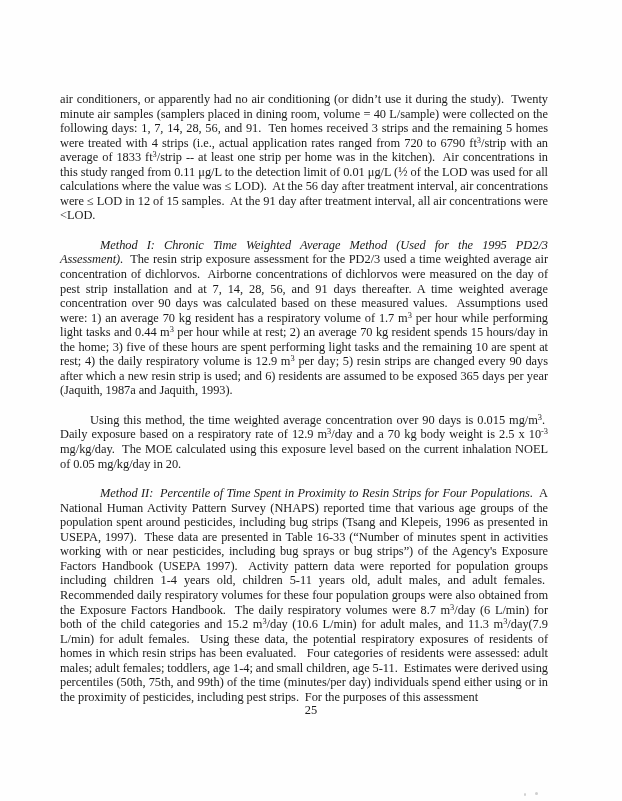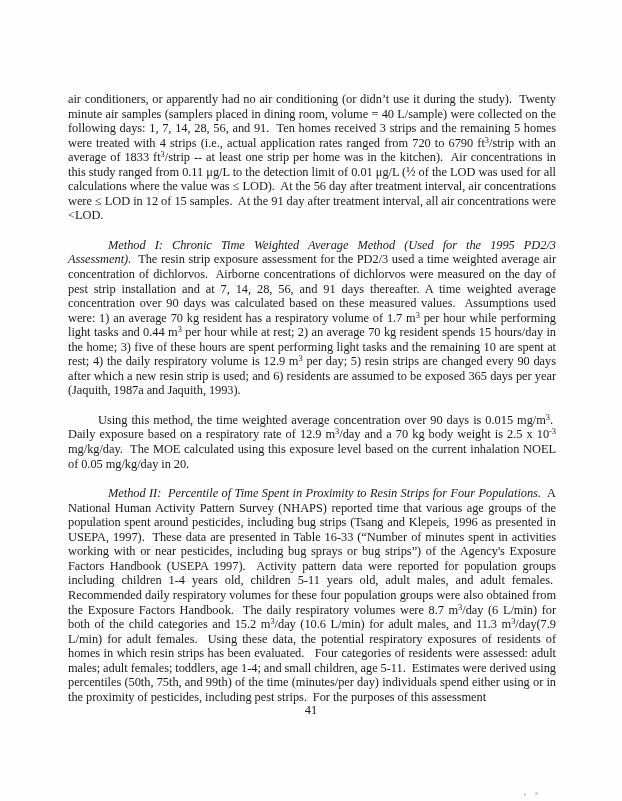--- a/index.html
+++ b/index.html
@@ -13,21 +13,21 @@
   }
   .page {
     position: relative;
     width: 622px;
     height: 801px;
     background: #fefefe;
     overflow: hidden;
   }
   .content {
     position: absolute;
-    left: 68px;
+    left: 60px;
     top: 92px;
     width: 488px;
   }
   p.para {
     margin: 0 0 15px 0;
     font-size: 12.4px;
     line-height: 14.55px;
     text-align: justify;
     color: #1a1a1a;
     letter-spacing: -0.04px;
@@ -84,19 +84,19 @@
     <p class="para">air conditioners, or apparently had no air conditioning (or didn’t use it during the study).&nbsp; Twenty minute air samples (samplers placed in dining room, volume = 40 L/sample) were collected on the following days: 1, 7, 14, 28, 56, and 91.&nbsp; Ten homes received 3 strips and the remaining 5 homes were treated with 4 strips (i.e., actual application rates ranged from 720 to 6790 ft<sup>3</sup>/strip with an average of 1833 ft<sup>3</sup>/strip -- at least one strip per home was in the kitchen).&nbsp; Air concentrations in this study ranged from 0.11 <span class="mu">μ</span>g/L to the detection limit of 0.01 <span class="mu">μ</span>g/L (½ of the LOD was used for all calculations where the value was ≤ LOD).&nbsp; At the 56 day after treatment interval, air concentrations were ≤ LOD in 12 of 15 samples.&nbsp; At the 91 day after treatment interval, all air concentrations were &lt;LOD.</p>
 
     <p class="para indent"><span class="hdr">Method I: Chronic Time Weighted Average Method (Used for the 1995 PD2/3 Assessment).</span>&nbsp; The resin strip exposure assessment for the PD2/3 used a time weighted average air concentration of dichlorvos.&nbsp; Airborne concentrations of dichlorvos were measured on the day of pest strip installation and at 7, 14, 28, 56, and 91 days thereafter. A time weighted average concentration over 90 days was calculated based on these measured values.&nbsp; Assumptions used were: 1) an average 70 kg resident has a respiratory volume of 1.7 m<sup>3</sup> per hour while performing light tasks and 0.44 m<sup>3</sup> per hour while at rest; 2) an average 70 kg resident spends 15 hours/day in the home; 3) five of these hours are spent performing light tasks and the remaining 10 are spent at rest; 4) the daily respiratory volume is 12.9 m<sup>3</sup> per day; 5) resin strips are changed every 90 days after which a new resin strip is used; and 6) residents are assumed to be exposed 365 days per year (Jaquith, 1987a and Jaquith, 1993).</p>
 
     <p class="para indent">Using this method, the time weighted average concentration over 90 days is 0.015 mg/m<sup>3</sup>.&nbsp; Daily exposure based on a respiratory rate of 12.9 m<sup>3</sup>/day and a 70 kg body weight is 2.5 x 10<sup>-3</sup> mg/kg/day.&nbsp; The MOE calculated using this exposure level based on the current inhalation NOEL of 0.05 mg/kg/day in 20.</p>
 
     <p class="para indent"><span class="hdr">Method II:&nbsp; Percentile of Time Spent in Proximity to Resin Strips for Four Populations.</span>&nbsp; A National Human Activity Pattern Survey (NHAPS) reported time that various age groups of the population spent around pesticides, including bug strips (Tsang and Klepeis, 1996 as presented in USEPA, 1997).&nbsp; These data are presented in Table 16-33 (“Number of minutes spent in activities working with or near pesticides, including bug sprays or bug strips”) of the Agency's Exposure Factors Handbook (USEPA 1997).&nbsp; Activity pattern data were reported for population groups including children 1-4 years old, children 5-11 years old, adult males, and adult females.&nbsp; Recommended daily respiratory volumes for these four population groups were also obtained from the Exposure Factors Handbook.&nbsp; The daily respiratory volumes were 8.7 m<sup>3</sup>/day (6 L/min) for both of the child categories and 15.2 m<sup>3</sup>/day (10.6 L/min) for adult males, and 11.3 m<sup>3</sup>/day(7.9 L/min) for adult females.&nbsp; Using these data, the potential respiratory exposures of residents of homes in which resin strips has been evaluated.&nbsp;&nbsp; Four categories of residents were assessed: adult males; adult females; toddlers, age 1-4; and small children, age 5-11.&nbsp; Estimates were derived using percentiles (50th, 75th, and 99th) of the time (minutes/per day) individuals spend either using or in the proximity of pesticides, including pest strips.&nbsp; For the purposes of this assessment</p>
 
   </div>
 
-  <div class="page-number">41</div>
+  <div class="page-number">25</div>
 
   <div class="speck speck-a"></div>
   <div class="speck speck-b"></div>
   <div class="edge-shade"></div>
 
 </div>
 
 </body></html>

